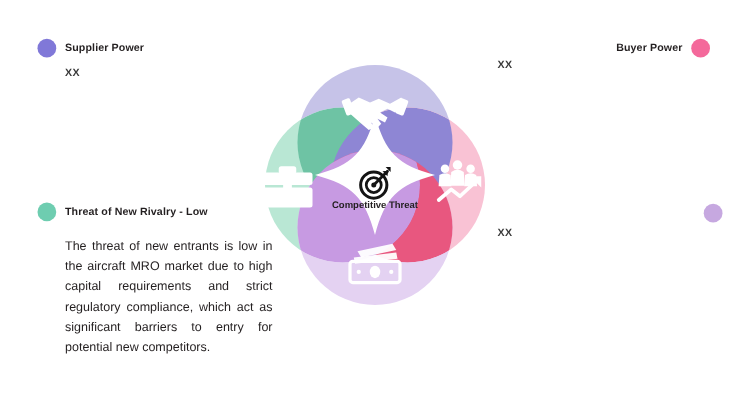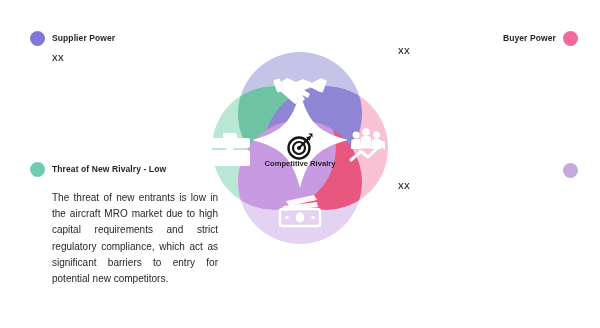--- a/index.html
+++ b/index.html
@@ -32,21 +32,21 @@
   .legend-label {
     font-size: 8.5px;
     font-weight: bold;
     letter-spacing: 0.1px;
     white-space: nowrap;
     line-height: 1.1;
   }
 
   #legend-supplier { left: 30px; top: 31px; align-items: center; }
   #legend-entrants { left: 30px; top: 162px; }
-  #legend-buyer    { right: 22px; top: 31px; flex-direction: row-reverse; }
+  #legend-buyer    { right: 32px; top: 31px; flex-direction: row-reverse; }
   #legend-subs     { right: 22px; top: 163px; flex-direction: row-reverse; }
 
   
   .xx {
     position: absolute;
     font-size: 8.5px;
     font-weight: bold;
     color: #3a3a3a;
     letter-spacing: 0.3px;
   }
@@ -204,14 +204,14 @@
     <g transform="translate(114,121)">
       <circle cx="-1" cy="1" r="10.5" fill="none" stroke="#141414" stroke-width="2.4"></circle>
       <circle cx="-1" cy="1" r="6" fill="none" stroke="#141414" stroke-width="2.2"></circle>
       <circle cx="-1" cy="1" r="2" fill="#141414"></circle>
       <path d="M-1 1 L10 -10" stroke="#141414" stroke-width="2.2" stroke-linecap="round"></path>
       <path d="M6 -10 L10.5 -10.5 L10 -6 Z" fill="#141414"></path>
       <path d="M8.5 -13.5 L12.5 -13.5 L12.5 -9.5 Z" fill="#141414"></path>
     </g>
   </svg>
 
-  <div class="venn-center-text">Competitive Rivalry</div>
+  <div class="venn-center-text">Competitive Threat</div>
 </div>
 
 </body></html>

